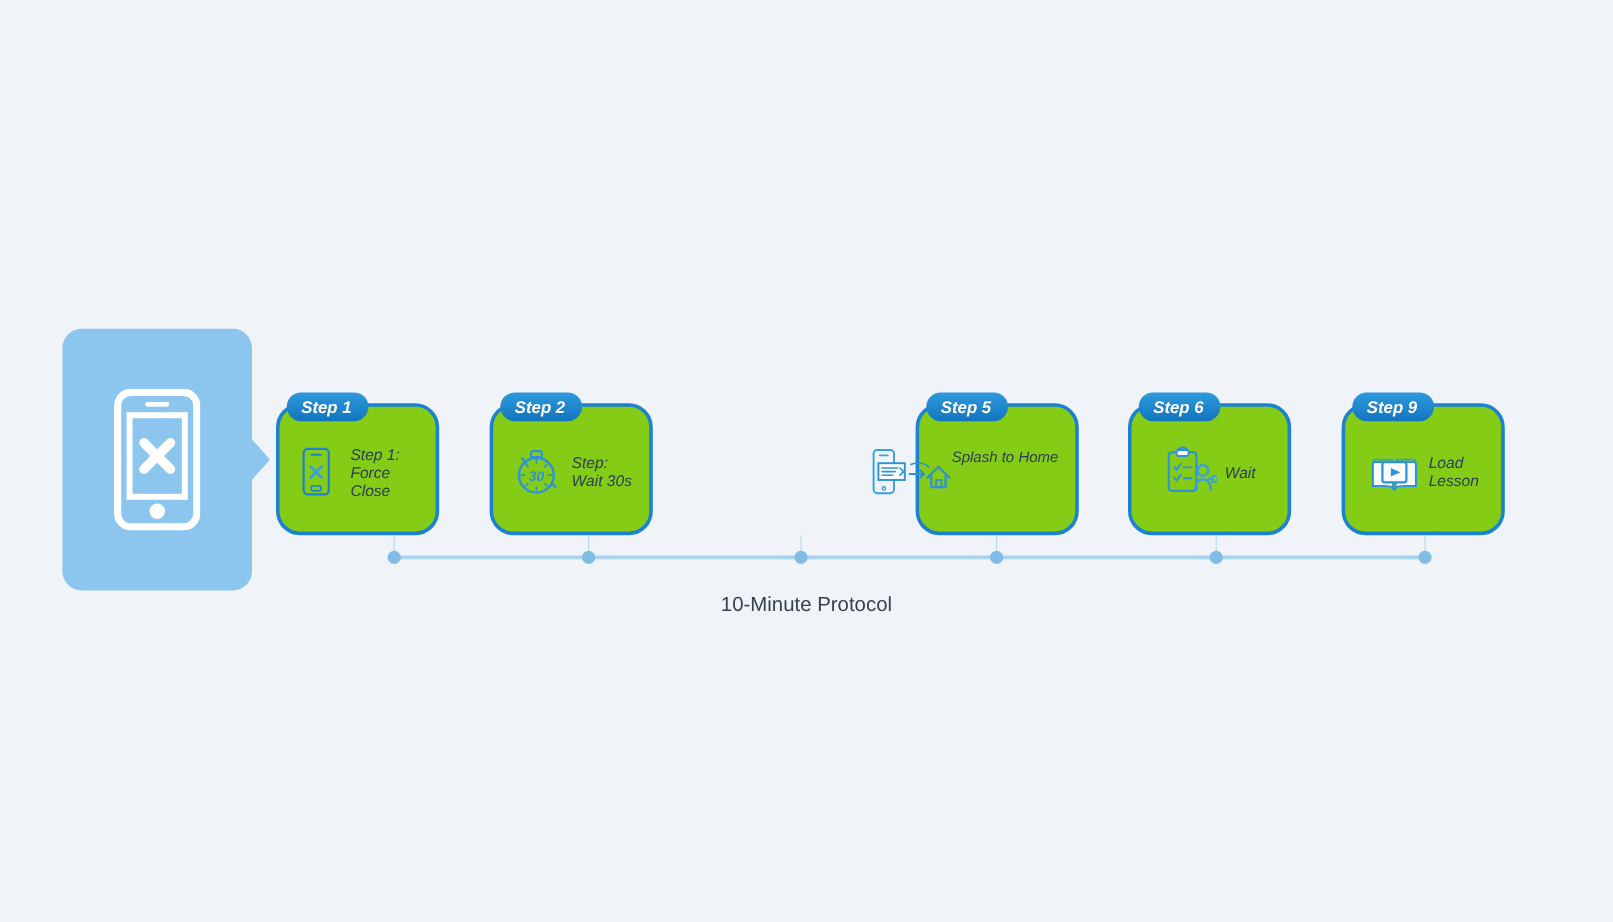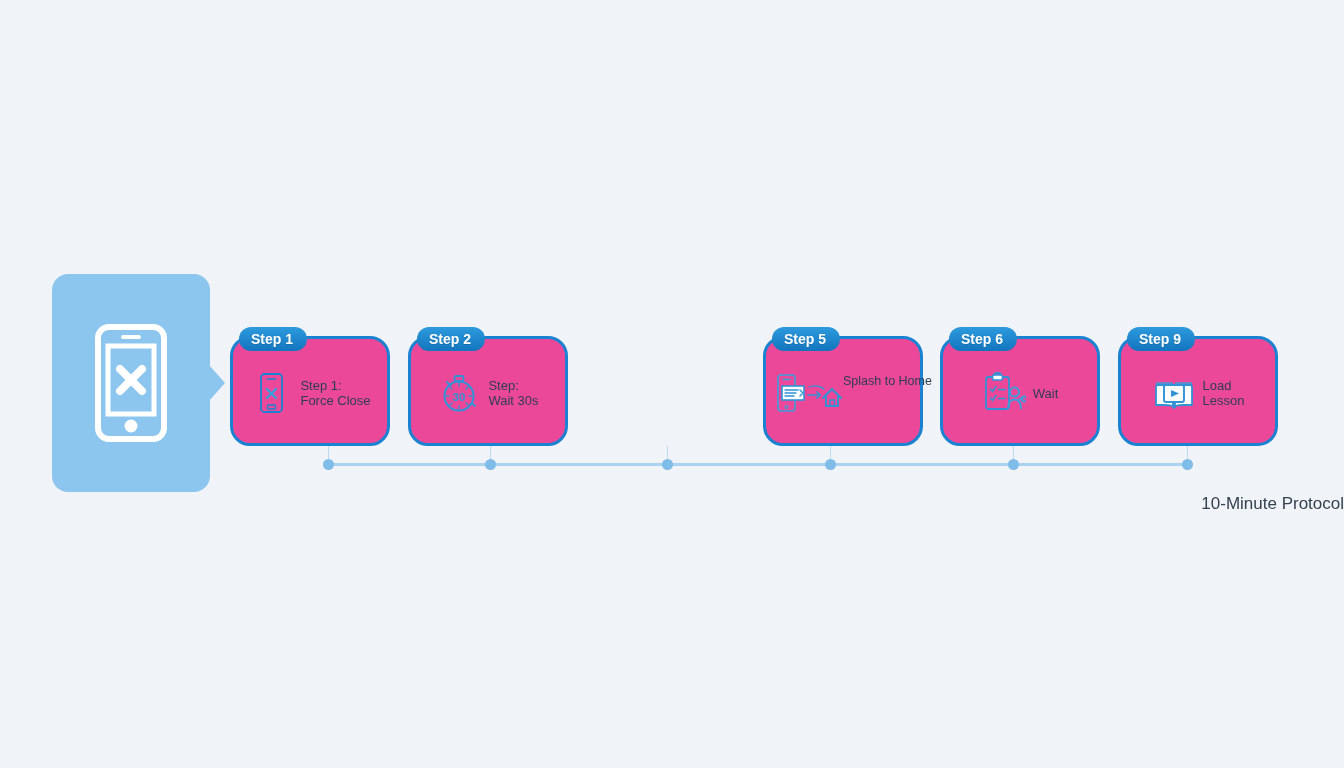--- a/index.html
+++ b/index.html
@@ -48,26 +48,27 @@
     top: 50%;
     transform: translate(-50%, -50%);
     width: 72px;
     height: 118px;
   }
 
   
   .card {
     position: absolute;
     top: 336px;
-    width: 160px;
+    width: 136px;
     height: 110px;
-    background: #ec4899;
+    background: #84cc16;
     border: 3px solid #1b82d2;
     border-radius: 20px;
     box-sizing: border-box;
+    font-style: italic;
   }
   .card-body {
     position: absolute;
     left: 0; right: 0;
     top: 0; bottom: 0;
     display: flex;
     align-items: center;
     justify-content: center;
     gap: 7px;
     padding: 6px 8px 2px 8px;
@@ -88,21 +89,21 @@
   }
 
   
   .card.wide-label .card-label {
     white-space: nowrap;
     font-size: 12.5px;
     position: relative;
     left: 0;
   }
   .card.wide-label .card-body {
-    justify-content: flex-start;
+    justify-content: flex-end;
     padding-left: 10px;
   }
   .card.wide-label .card-icon {
     width: 66px;
     height: 40px;
   }
   .card.wide-label .label-stack {
     position: relative;
     top: -12px;
     left: -6px;
@@ -148,21 +149,21 @@
     top: 446px;
     width: 1px;
     height: 18px;
     background: #bcd9ee;
   }
   .caption {
     position: absolute;
     left: 0;
     top: 494px;
     width: 1344px;
-    text-align: right;
+    text-align: center;
     font-size: 17px;
     color: #35424e;
   }
 </style>
 </head>
 <body>
 
 <div id="stage">
 
   <div class="hero-panel">

